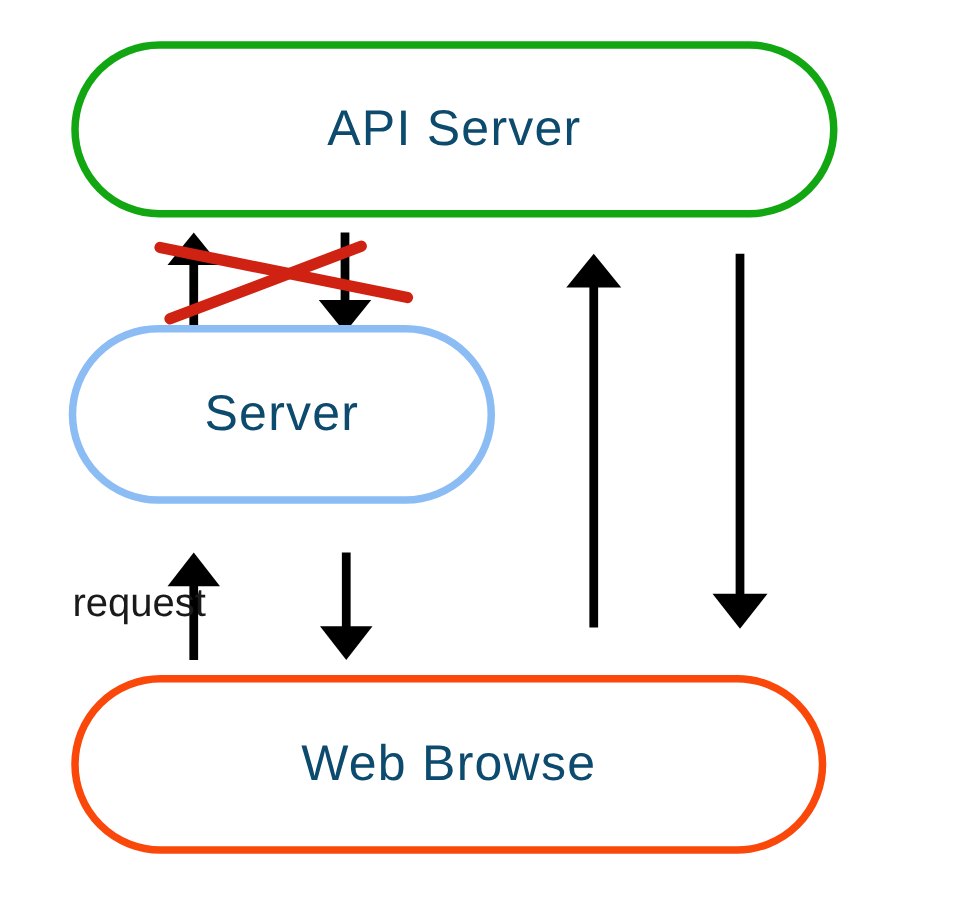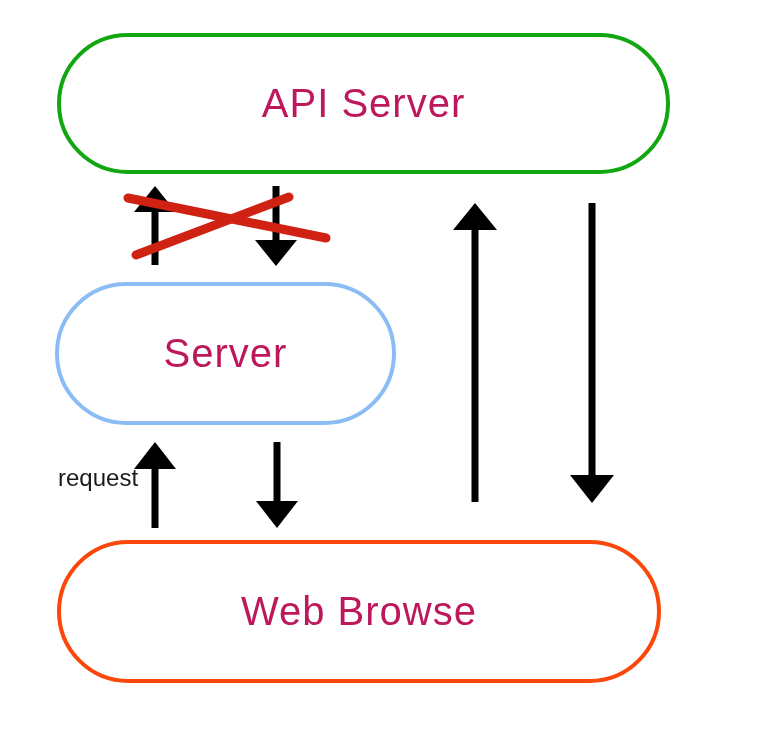--- a/index.html
+++ b/index.html
@@ -16,38 +16,38 @@
     overflow: hidden;
   }
   .arrows-layer {
     position: absolute;
     left: 0;
     top: 0;
   }
   .node {
     position: absolute;
     box-sizing: border-box;
-    border: 4px solid #d946ef;
+    border: 6px solid #d946ef;
     border-radius: 76px;
     background: #ffffff;
     display: flex;
     align-items: center;
     justify-content: center;
-    color: #be185d;
+    color: #0c4a6e;
     font-size: 40px;
     font-weight: 400;
     letter-spacing: 1px;
     white-space: nowrap;
   }
   .node-api    { left: 57px;  top: 33px;  width: 613px; height: 141px; }
-  .node-server { left: 55px;  top: 282px; width: 341px; height: 143px; }
+  .node-server { left: 55px;  top: 260px; width: 341px; height: 143px; }
   .node-web    { left: 57px;  top: 540px; width: 604px; height: 143px; }
   .edge-label {
     position: absolute;
-    font-size: 24px;
+    font-size: 32px;
     color: #1a1a1a;
     white-space: nowrap;
   }
   .label-request { left: 58px;  top: 464px; }
   .label-html    { left: 297px; top: 464px; }
 </style>
 </head>
 <body>
 
 <div class="canvas">

